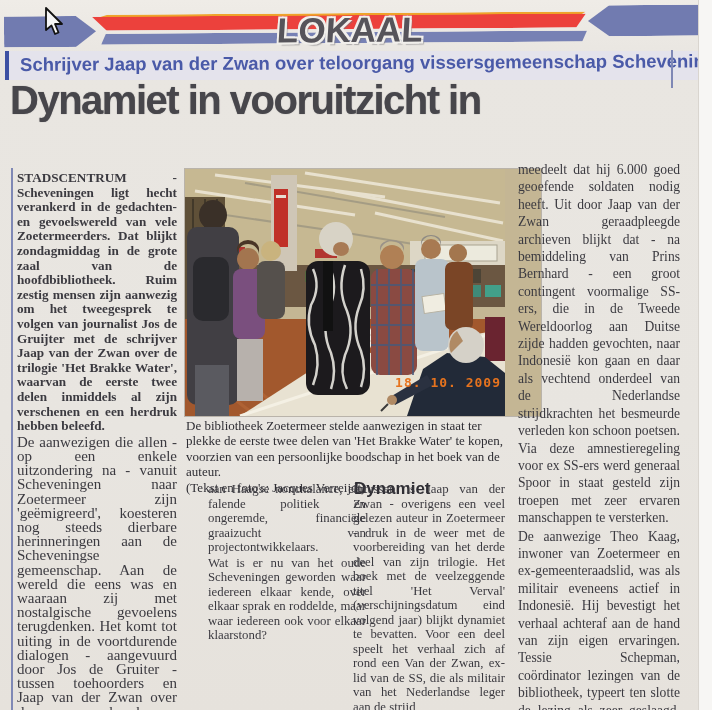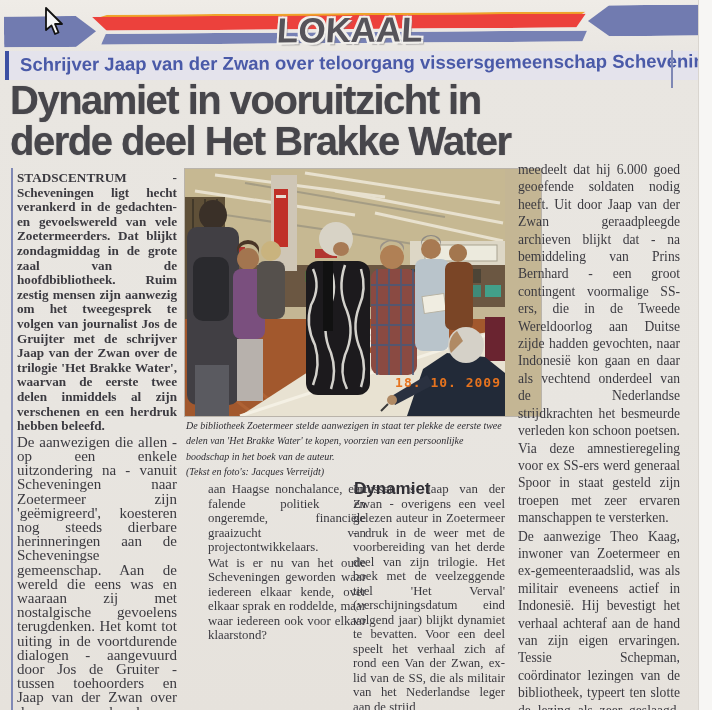--- a/index.html
+++ b/index.html
@@ -56,21 +56,21 @@
   #col3{left:353px; top:482px; width:152px; height:228px; overflow:hidden;
         font-size:12.8px; line-height:14.5px;}
   #col4{left:518px; top:161px; width:162px; height:549px; overflow:hidden;
         font-size:13.6px; line-height:17.4px;}
   .subhead{position:absolute; left:354px; top:459px;
     font-family:"Liberation Sans", sans-serif; font-weight:bold; font-size:17px; color:#2f2e34;margin-top:20px;}
   
   .photo{position:absolute; left:185px; top:169px; width:356px; height:247px;
     outline:1px solid #b9b3aa; background:#c4b694;}
   .caption{position:absolute; left:186px; top:418px; width:322px;
-    font-style:italic; font-size:10px; line-height:15.4px; color:#2e2d33;}
+    font-size:13px; line-height:15.4px; color:#2e2d33;}
   
   .cursor{position:absolute; left:44px; top:7px; width:22px; height:30px;}
 </style>
 </head>
 <body>
 
 <div id="page">
 
   <div class="banner">
     <div class="blk-left"></div>
@@ -81,21 +81,20 @@
     <div class="lokaal">LOKAAL</div>
   </div>
 
   <div class="kicker">
     <div class="kicker-text">Schrijver Jaap van der Zwan over teloorgang vissersgemeenschap Scheveningen</div>
   </div>
   <div class="kicker-tick"></div>
 
   <div class="headline">
     <div>Dynamiet in vooruitzicht in</div>
-    <div>derde deel Het Brakke Water</div>
   </div>
 
   <div class="left-rule"></div>
 
   <div id="col1" class="col">
     <p class="lead">STADSCENTRUM - Scheveningen ligt hecht verankerd in de gedachten- en gevoelswereld van vele Zoetermeerders. Dat blijkt zondagmiddag in de grote zaal van de hoofdbibliotheek. Ruim zestig mensen zijn aanwezig om het tweegesprek te volgen van journalist Jos de Gruijter met de schrijver Jaap van der Zwan over de trilogie 'Het Brakke Water', waarvan de eerste twee delen inmiddels al zijn verschenen en een herdruk hebben beleefd.</p>
     <p class="reg">De aanwezigen die allen - op een enkele uitzondering na - vanuit Scheveningen naar Zoetermeer zijn 'geëmigreerd', koesteren nog steeds dierbare herinneringen aan de Scheveningse gemeenschap. Aan de wereld die eens was en waaraan zij met nostalgische gevoelens terugdenken. Het komt tot uiting in de voortdurende dialogen - aangevuurd door Jos de Gruiter - tussen toehoorders en Jaap van der Zwan over de beschreven familiegeschiedenis en het waarheidsgehalte daarvan.</p>
   </div>
 
   <div class="photo">

